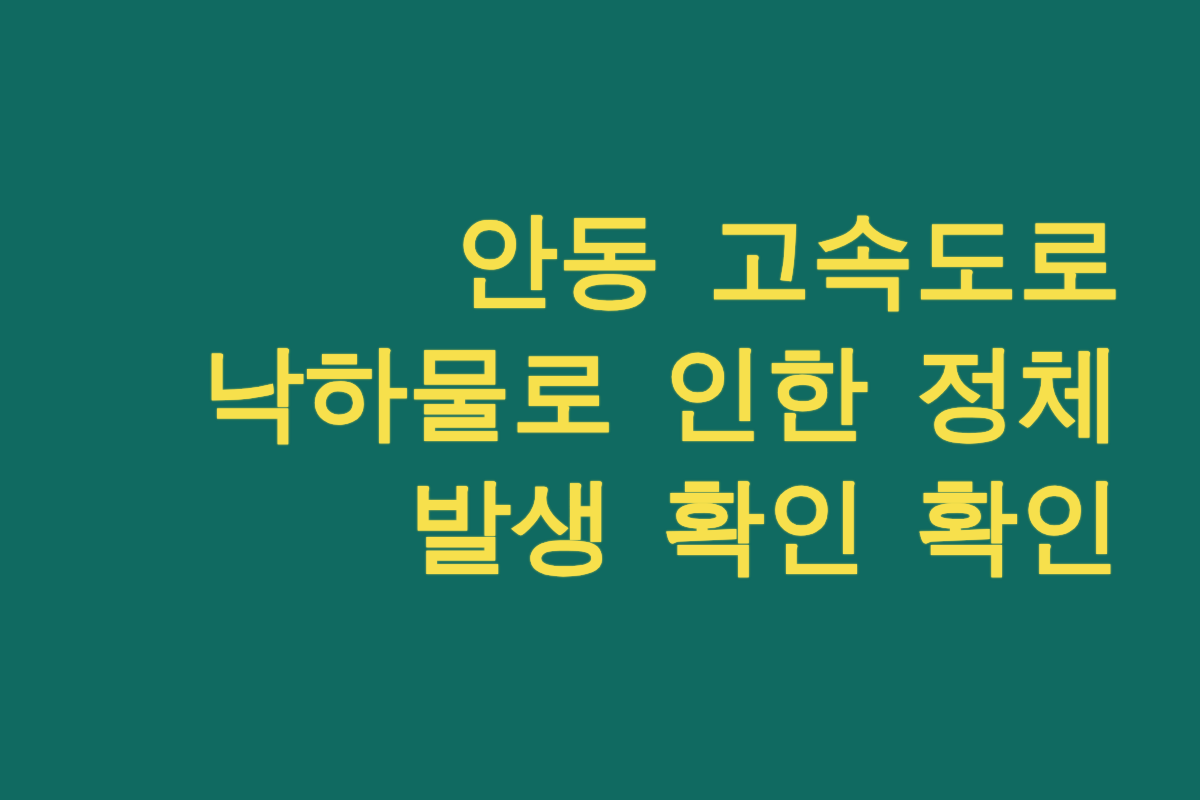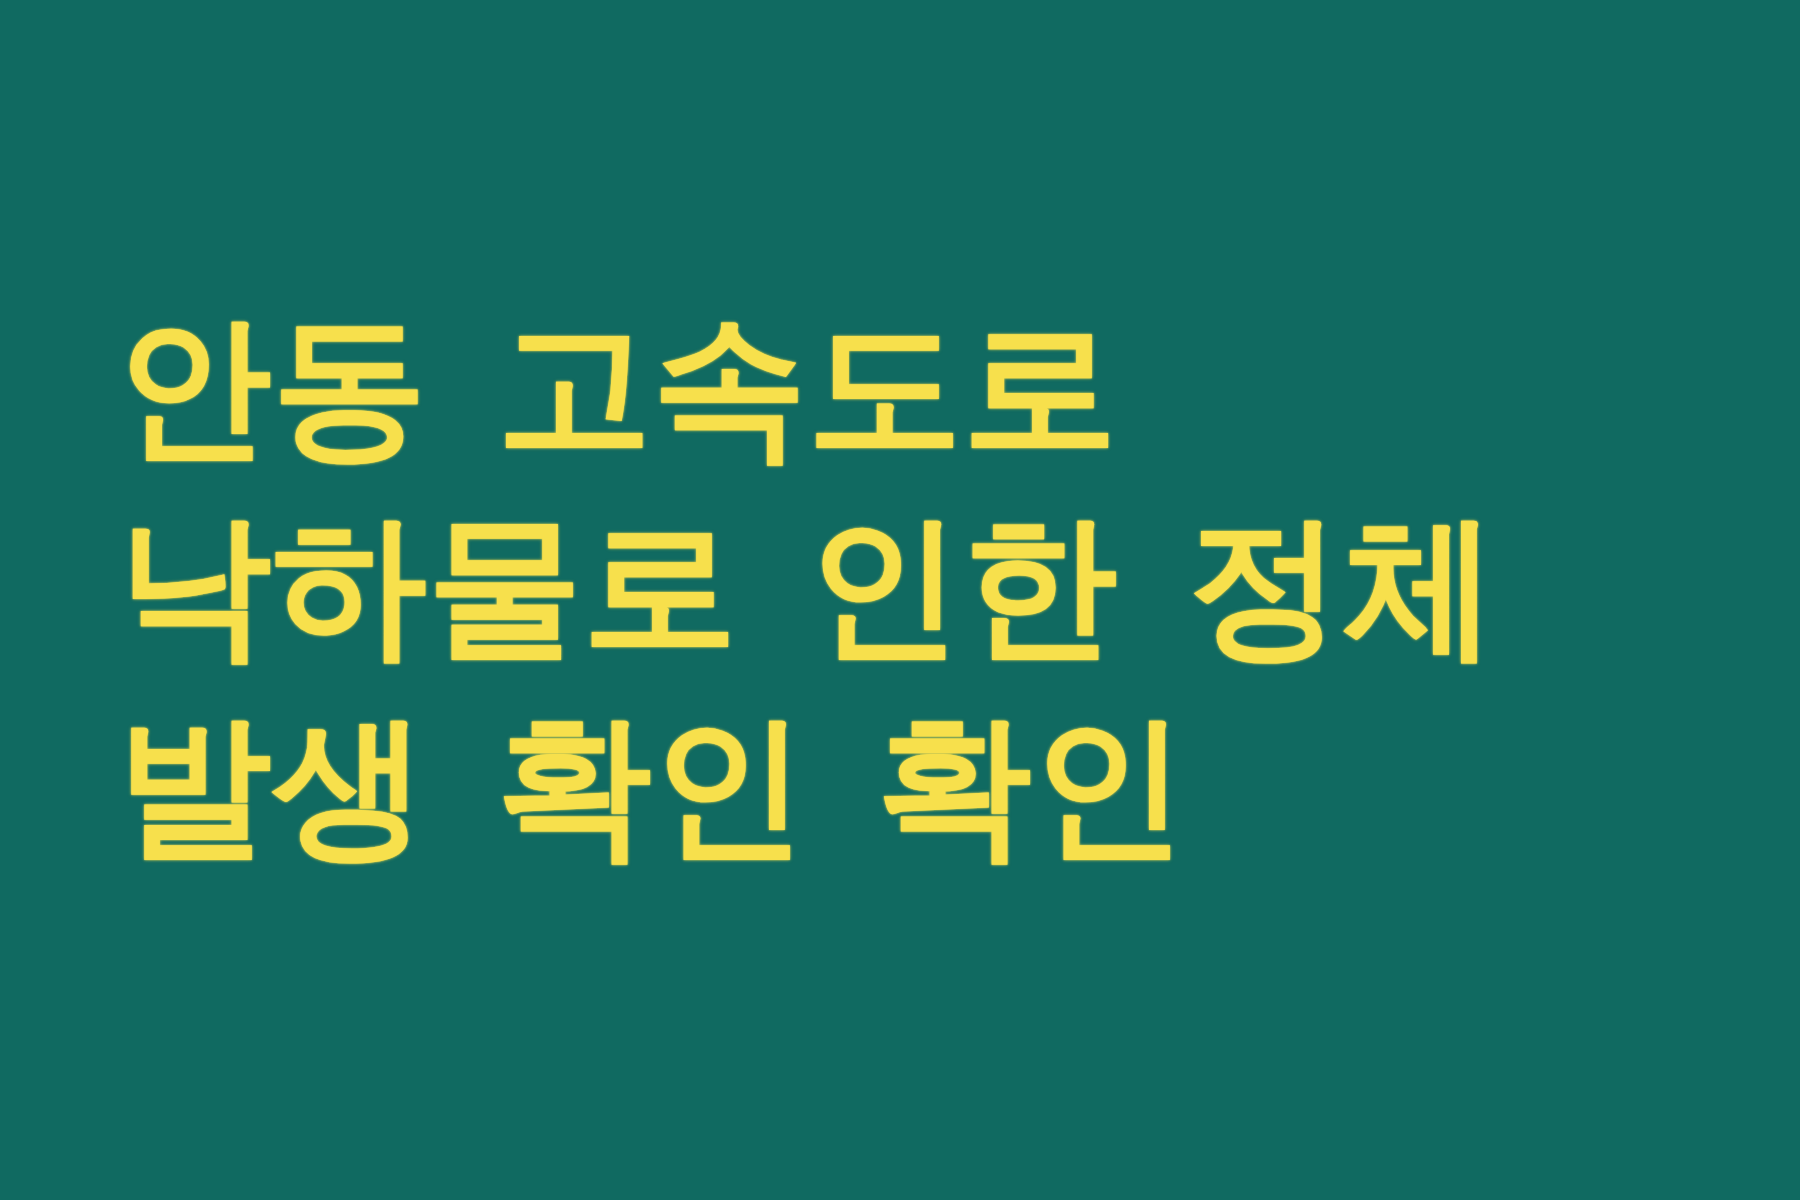--- a/index.html
+++ b/index.html
@@ -52,16 +52,16 @@
       0 0 1.2px #f7e04c,
       0 0 2.4px rgba(247, 224, 76, 0.55);
   }
 </style>
 </head>
 <body>
 
 <div id="banner-canvas" style="width: 1200px; height: 800px; background-color: rgb(16, 106, 97);">
 
   <div class="headline-block">
-    <h1 class="headline-text" style="color: rgb(247, 224, 76); text-align: left; text-shadow: rgb(247, 224, 76) 0px 0px 1.2px, rgba(247, 224, 76, 0.55) 0px 0px 2.4px;">안동 고속도로 낙하물로 인한 정체 발생 확인 확인</h1>
+    <h1 class="headline-text" style="color: rgb(247, 224, 76); text-align: right; text-shadow: rgb(247, 224, 76) 0px 0px 1.2px, rgba(247, 224, 76, 0.55) 0px 0px 2.4px;">안동 고속도로 낙하물로 인한 정체 발생 확인 확인</h1>
   </div>
 
 </div>
 
 </body></html>

